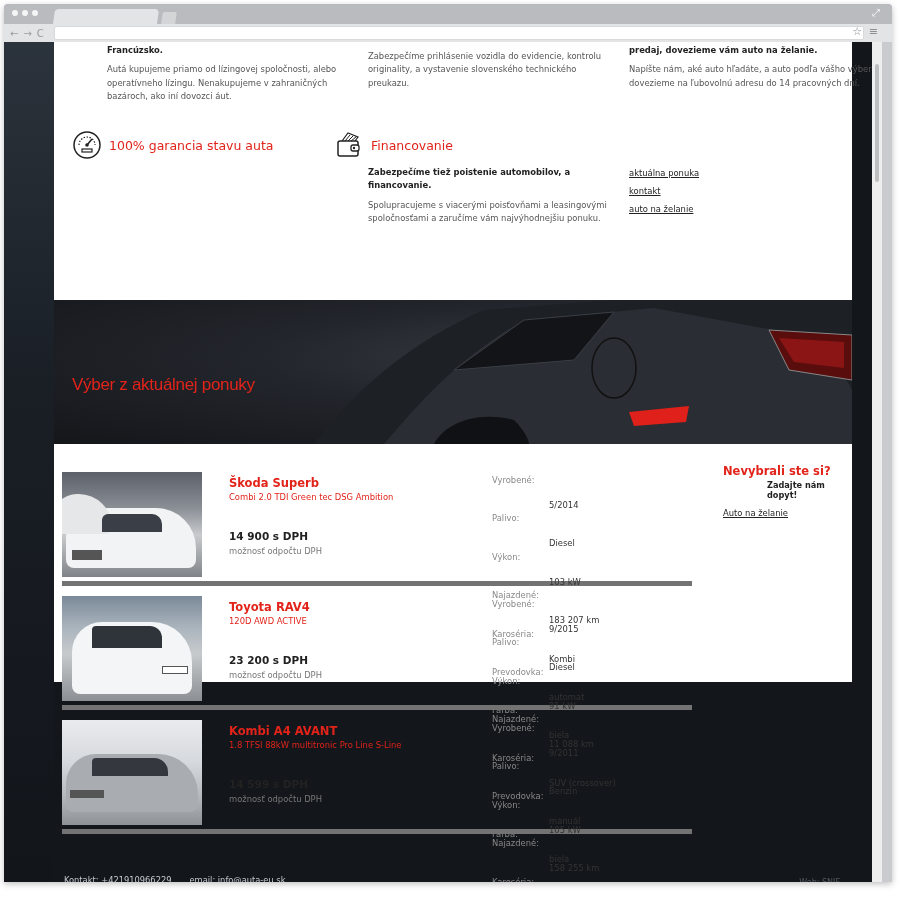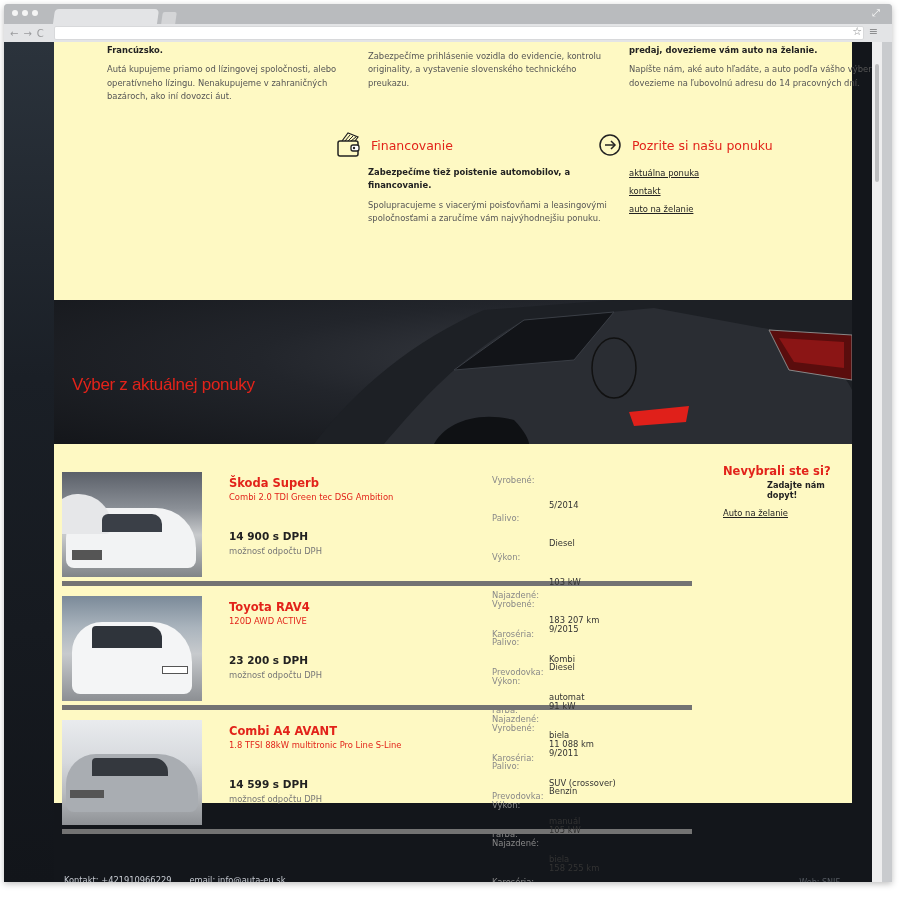--- a/index.html
+++ b/index.html
@@ -16,21 +16,21 @@
   .navbtns { display: flex; gap: 5px; padding-left: 6px; font-size: 10px; color: #9a9b9d; width: 50px; }
   .urlbar { position: absolute; left: 50px; right: 28px; top: 2px; height: 14px; background: #fff; border: 1px solid #d8d9db; border-radius: 2px; }
   .star { position: absolute; right: 30px; top: 1px; font-size: 11px; color: #8d8e90; }
   .menu { position: absolute; right: 14px; top: 1px; font-size: 11px; color: #8d8e90; }
 
   .viewport { position: absolute; left: 0; top: 38px; width: 878px; height: 840px; background: #13161b; overflow: hidden; }
   .bg-left { position: absolute; left: 0; top: 0; width: 50px; height: 840px; background: linear-gradient(180deg, #2b333c 0%, #1a1f26 40%, #12151a 100%); }
   .scrollbar { position: absolute; right: 0; top: 0; width: 10px; height: 840px; background: #eeeeef; }
   .thumb { position: absolute; left: 3px; top: 22px; width: 4px; height: 118px; background: #bdbec0; border-radius: 2px; }
 
-  .page { position: absolute; left: 50px; top: 0; width: 798px; height: 761px; background: #fef9c3; }
+  .page { position: absolute; left: 50px; top: 0; width: 798px; height: 640px; background: #ffffff; }
 
   .top-cols { position: relative; height: 258px; }
   .col { position: absolute; top: 0; width: 250px; }
   .col p { font-size: 8.4px; line-height: 13.3px; color: #555; margin-bottom: 6px; }
   .col p.strong { color: #222; font-weight: bold; }
   .feature { position: absolute; display: flex; align-items: center; }
   .feature .ficon { width: 30px; height: 30px; margin-right: 7px; }
   .feature h3 { font-size: 12.5px; font-weight: normal; color: #e2231a; }
   .flinks a { display: block; font-size: 8.4px; color: #222; text-decoration: underline; margin-bottom: 8px; }
 
@@ -97,44 +97,46 @@
 
         <div class="col" style="left:314px; top:8px;">
           <p>Zabezpečíme prihlásenie vozidla do evidencie, kontrolu originality, a vystavenie slovenského technického preukazu.</p>
         </div>
 
         <div class="col" style="left:575px; top:2px;">
           <p class="strong">predaj, dovezieme vám auto na želanie.</p>
           <p style="margin-top:2px;">Napíšte nám, aké auto hľadáte, a auto podľa vášho výberu dovezieme  na ľubovolnú adresu do 14 pracovných dní.</p>
         </div>
 
+        <div class="feature" style="left:18px; top:88px;">
+          <svg class="ficon" viewBox="0 0 30 30">
+            <circle cx="15" cy="15" r="13" fill="none" stroke="#222" stroke-width="1.5"></circle>
+            <path d="M7 15 A8 8 0 0 1 23 15" fill="none" stroke="#222" stroke-width="1.2" stroke-dasharray="1.5 1.5"></path>
+            <line x1="15" y1="15" x2="20" y2="9" stroke="#222" stroke-width="1.5"></line>
+            <circle cx="15" cy="15" r="1.8" fill="#222"></circle>
+            <rect x="10" y="19" width="10" height="3" fill="none" stroke="#222" stroke-width="1.2"></rect>
+          </svg>
+          <h3>100% garancia stavu auta</h3>
+        </div>
 
         <div class="feature" style="left:280px; top:88px;">
           <svg class="ficon" viewBox="0 0 30 30">
             <path d="M8 11 L14 3 L24 7 L21 11" fill="none" stroke="#222" stroke-width="1.2"></path>
             <path d="M11 11 L16 5 M14 11 L19 6 M17 11 L22 7" stroke="#222" stroke-width="1"></path>
             <rect x="4" y="11" width="20" height="15" rx="2" fill="none" stroke="#222" stroke-width="1.5"></rect>
             <rect x="17" y="15" width="8" height="6" rx="2" fill="#fff" stroke="#222" stroke-width="1.3"></rect>
             <circle cx="20" cy="18" r="1.2" fill="#222"></circle>
           </svg>
           <h3>Financovanie</h3>
         </div>
         <div class="col" style="left:314px; top:124px;">
           <p class="strong">Zabezpečíme tiež poistenie automobilov, a financovanie.</p>
           <p>Spolupracujeme s viacerými poisťovňami a leasingovými spoločnosťami a zaručíme vám najvýhodnejšiu ponuku.</p>
         </div>
 
-        <div class="feature" style="left:541px; top:88px;">
-          <svg class="ficon" viewBox="0 0 30 30">
-            <circle cx="15" cy="15" r="10" fill="none" stroke="#222" stroke-width="1.5"></circle>
-            <line x1="10" y1="15" x2="20" y2="15" stroke="#222" stroke-width="1.5"></line>
-            <path d="M16 11 L20 15 L16 19" fill="none" stroke="#222" stroke-width="1.5"></path>
-          </svg>
-          <h3>Pozrite si našu ponuku</h3>
-        </div>
         <div class="col flinks" style="left:575px; top:126px;">
           <a>aktuálna ponuka</a>
           <a>kontakt</a>
           <a>auto na želanie</a>
         </div>
       </div>
 
       <div class="hero">
         <svg width="798" height="144">
           <path d="M260 144 C300 90 360 40 430 10 L560 0 L798 0 L798 144 Z" fill="#1d2025"></path>
@@ -233,21 +235,21 @@
             </div>
         </div>
       </div>
 
       <div class="listing" style="top:668px;">
         <div class="thumbimg" style="background:linear-gradient(180deg,#e9ebee 0%,#d6d9dd 40%,#b8bbbf 70%,#8e9195 100%);">
           <div class="car-body" style="left:4px; top:34px; width:132px; height:58px; background:#a9adb2;"></div>
           <div style="position:absolute; left:30px; top:38px; width:76px; height:18px; background:#34383e; border-radius:4px 14px 0 0;"></div>
           <div style="position:absolute; left:8px; top:70px; width:34px; height:8px; background:#555;"></div>
         </div>
-        <div class="lname">Combi A4 AVANT</div>
+        <div class="lname">Kombi A4 AVANT</div>
         <div class="lsub">1.8 TFSI 88kW multitronic Pro Line S-Line</div>
         <div class="lprice">14 599 s DPH</div>
         <div class="lvat">možnosť odpočtu DPH</div>
         <div class="specs">
           <div class="spec">
               <span class="k">Vyrobené:</span>
               <span class="v">9/2011</span>
             </div>
           <div class="spec">
               <span class="k">Palivo:</span>

